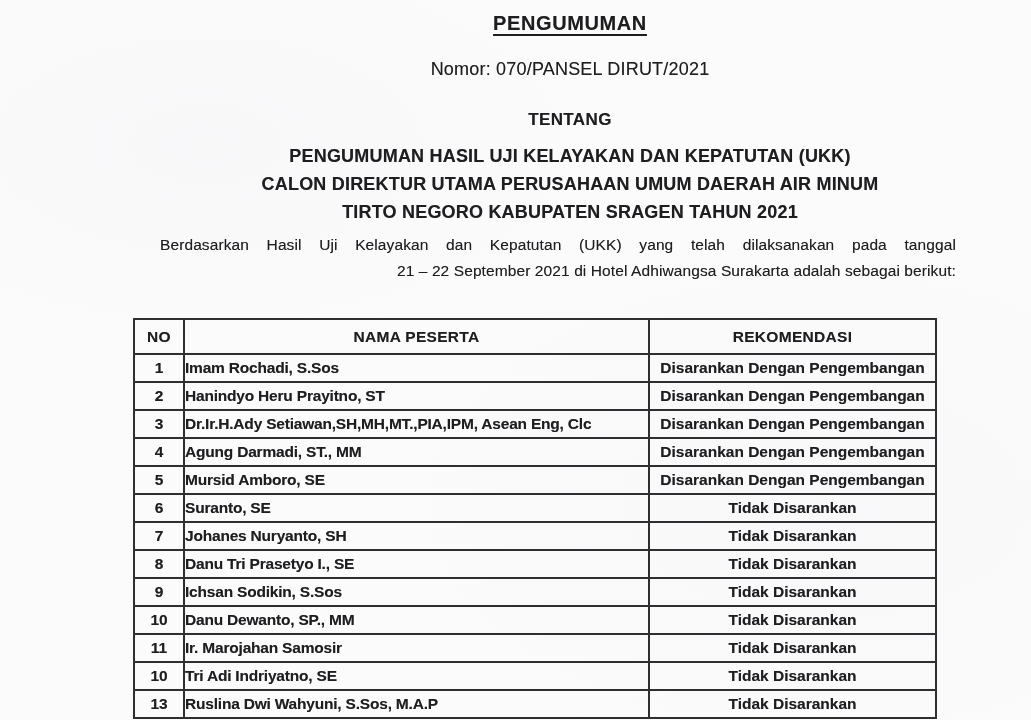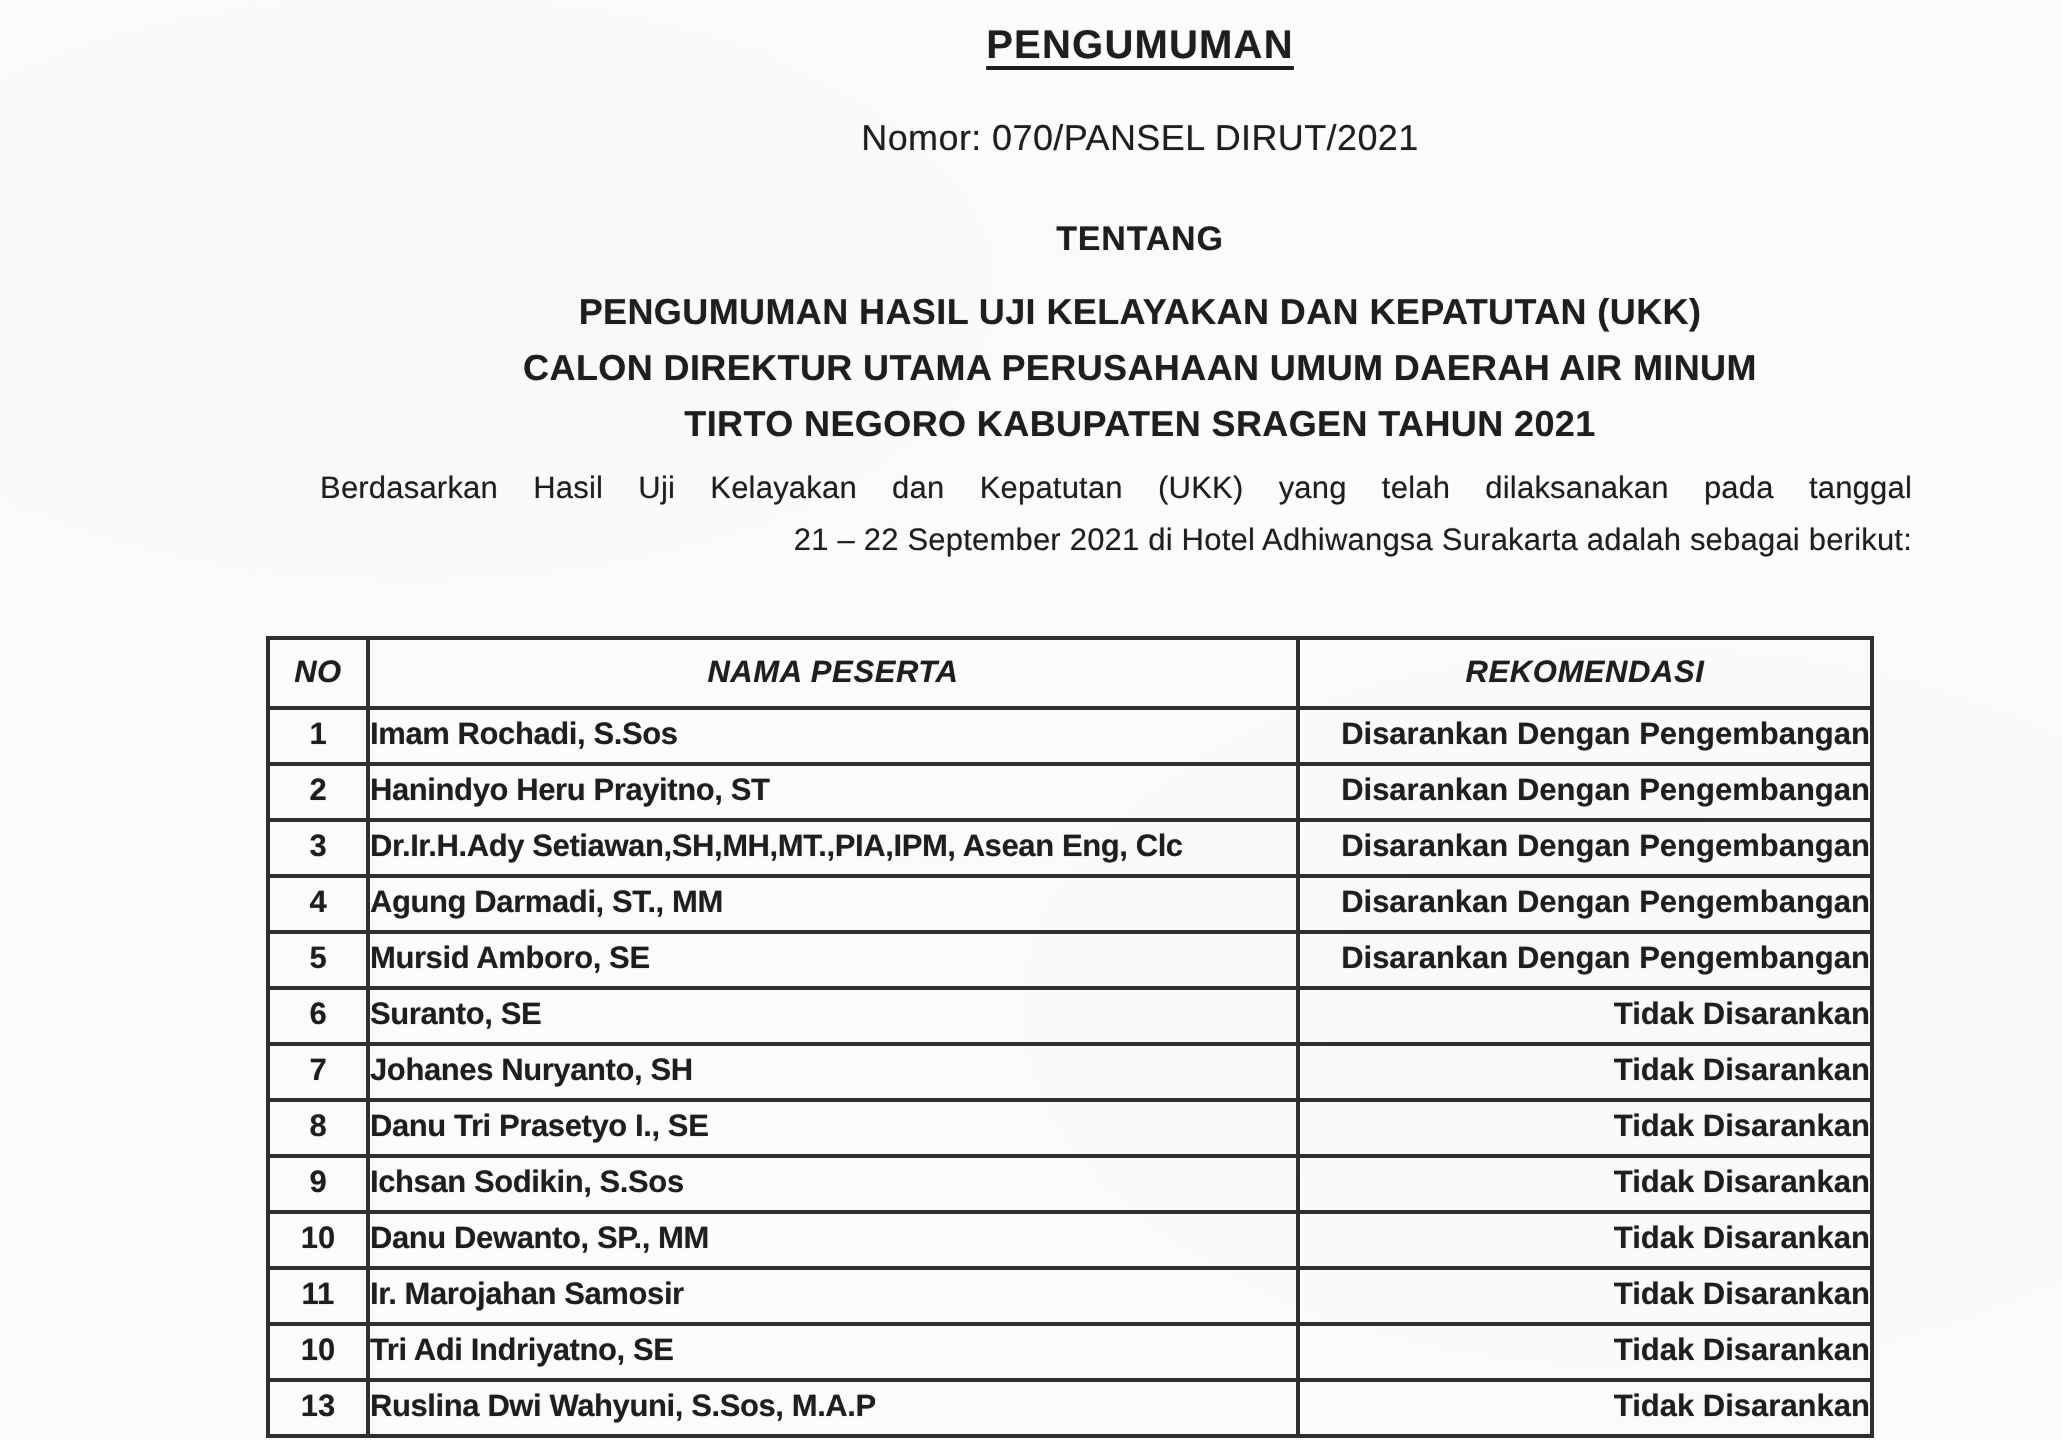--- a/index.html
+++ b/index.html
@@ -98,35 +98,34 @@
     font-weight: bold;
     font-size: 15.5px;
     color: #1e1e20;
     padding: 0;
     overflow: hidden;
     white-space: nowrap;
   }
   .results-table th {
     height: 33px;
     letter-spacing: 0.3px;
-    font-style: italic;
   }
   .results-table td {
     height: 26px;
   }
   .cell-no {
     text-align: center;
   }
   .cell-name {
     text-align: left;
     padding-left: 4px;
     letter-spacing: -0.2px;
   }
   .cell-rec {
-    text-align: right;
+    text-align: center;
     padding-left: 6px;
   }
 </style>
 </head>
 <body>
 
 <div class="page">
 
   <div class="head-block">
     <div class="doc-title ink">PENGUMUMAN</div>

